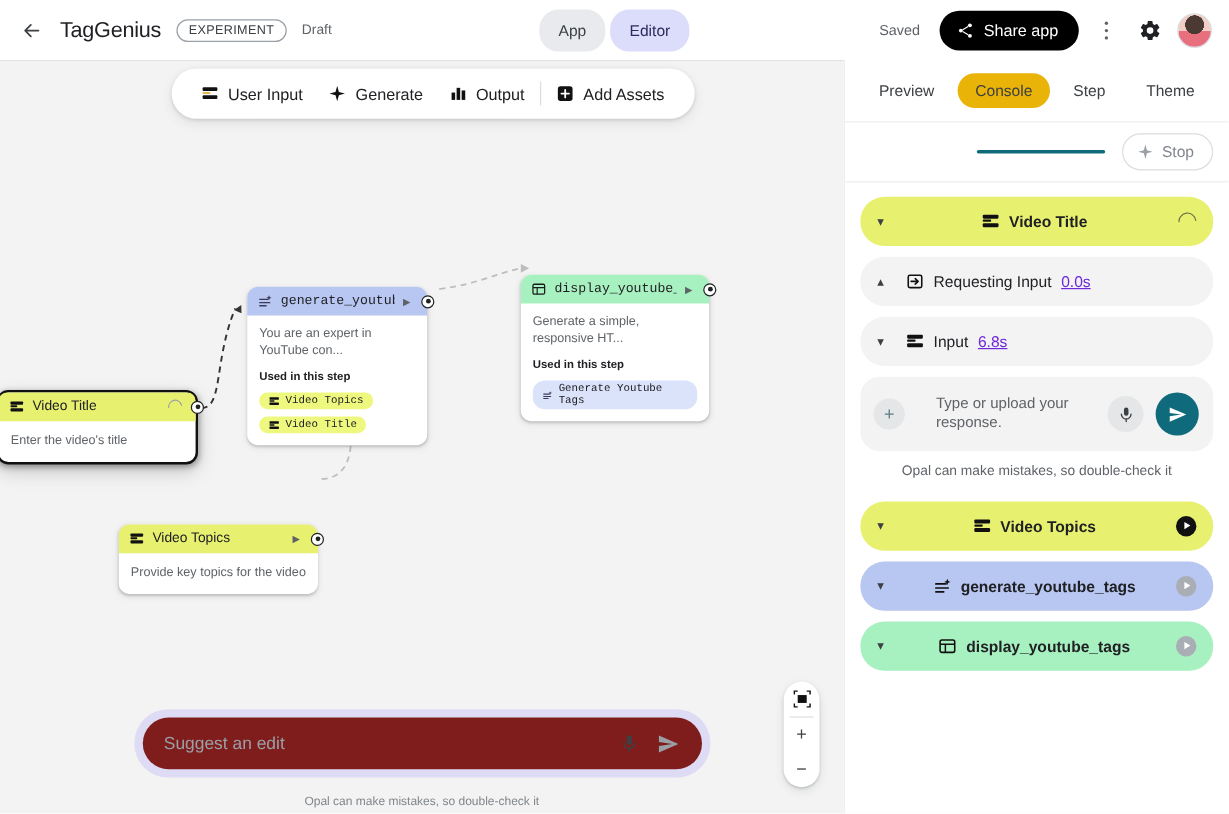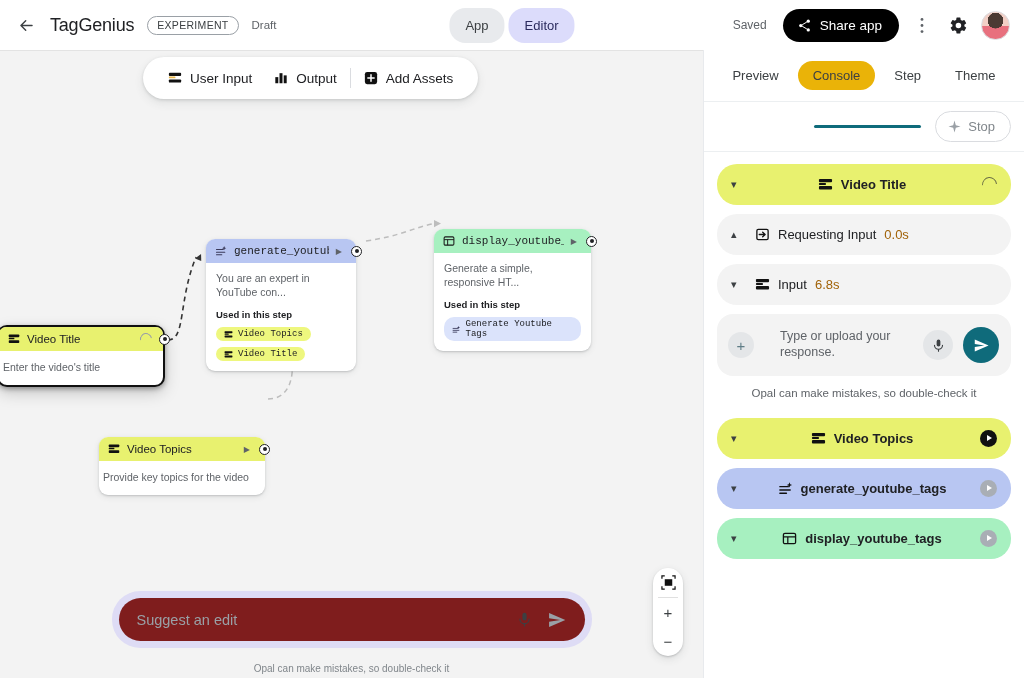--- a/index.html
+++ b/index.html
@@ -99,21 +99,21 @@
   .chips { display: flex; gap: 6px; margin-top: 7px; flex-wrap: wrap; }
   .chip {
     display: flex; align-items: center; gap: 5px;
     border-radius: 10px; padding: 2px 8px;
     font-family: "Liberation Mono", monospace; font-size: 9px; color: #202124;
   }
   .chip.yellow { background: #eef77e; }
   .chip.blue   { background: #dbe3fb; }
 
   
-  .node.input-node .node-body { padding: 9px 4px 11px; }
+  .node.input-node .node-body { padding: 9px 10px 11px; }
   .node.selected {
     border: 2px solid #101010; border-radius: 10px;
     box-shadow: 0 2px 5px rgba(0,0,0,.35), 0 6px 16px rgba(0,0,0,.18);
   }
   .node.selected .node-head { border-radius: 7px 7px 0 0; }
 
   .port {
     width: 11px; height: 11px; border-radius: 50%; background: #fff;
     border: 1.6px solid #202124; position: relative; flex: none;
   }
@@ -188,21 +188,21 @@
   .row.yellow { background: #e8f16f; }
   .row.blue   { background: #b8c6f2; }
   .row.green  { background: #a7f0c0; }
   .row.grey   { background: #f3f3f3; }
   .row .chev { font-size: 11px; color: #3c4043; width: 14px; flex: none; }
   .row .center {
     flex: 1; display: flex; align-items: center; justify-content: center; gap: 8px;
     font-size: 13px; color: #202124; font-weight: bold;
   }
   .row.grey .center { justify-content: flex-start; font-weight: normal; padding-left: 10px; }
-  .row .dur { color: #a16207; font-weight: normal; }
+  .row .dur { color: #6d28d9; font-weight: normal; text-decoration: underline; }
   .row .right-ic { width: 18px; flex: none; display: flex; justify-content: flex-end; }
   .play-circle {
     width: 17px; height: 17px; border-radius: 50%; background: #111;
     display: flex; align-items: center; justify-content: center;
   }
   .play-circle.dim { background: #a9aeb5; }
   .play-circle::after {
     content: ""; width: 0; height: 0; margin-left: 1.5px;
     border-left: 5px solid #fff; border-top: 3.5px solid transparent; border-bottom: 3.5px solid transparent;
   }
@@ -286,20 +286,26 @@
     <div class="canvas">
 
       <div class="canvas-toolbar">
         <div class="tool-item">
           <svg width="14" height="14" viewBox="0 0 16 16">
             <rect x="1" y="2" width="14" height="3.6" rx="1" fill="#111"></rect>
             <rect x="1" y="6.4" width="7.5" height="2" rx="0.7" fill="#e8b74a"></rect>
             <rect x="1" y="9.6" width="14" height="3.6" rx="1" fill="#111"></rect>
           </svg>
           <span>User Input</span>
+        </div>
+        <div class="tool-item">
+          <svg width="14" height="14" viewBox="0 0 16 16">
+            <path d="M8 0.6 L9.6 6.4 L15.4 8 L9.6 9.6 L8 15.4 L6.4 9.6 L0.6 8 L6.4 6.4 Z" fill="#111"></path>
+          </svg>
+          <span>Generate</span>
         </div>
         <div class="tool-item">
           <svg width="14" height="14" viewBox="0 0 16 16">
             <rect x="1.5" y="7" width="3.4" height="7" fill="#111"></rect>
             <rect x="6.3" y="2.5" width="3.4" height="11.5" fill="#111"></rect>
             <rect x="11.1" y="5" width="3.4" height="9" fill="#111"></rect>
           </svg>
           <span>Output</span>
         </div>
         <div class="tool-sep"></div>

